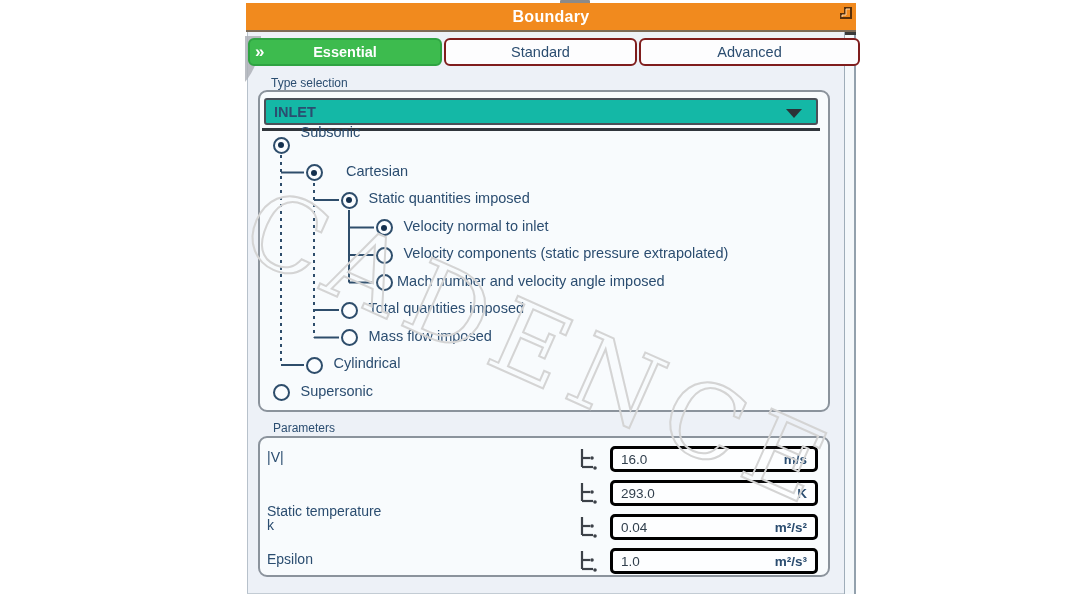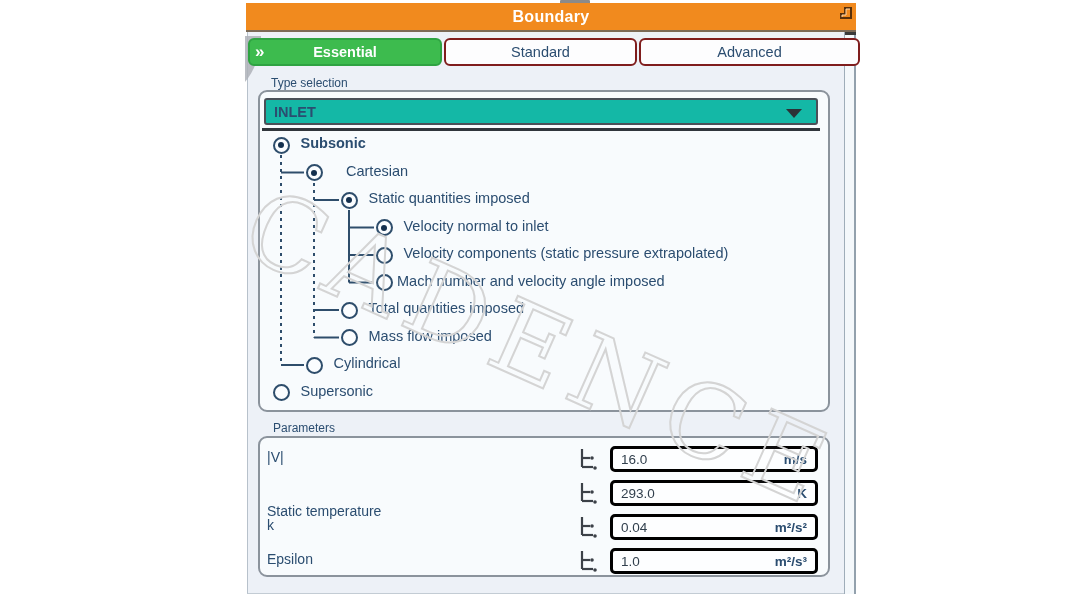--- a/index.html
+++ b/index.html
@@ -136,21 +136,21 @@
         <path d="M314 310 H339"></path>
         <path d="M314 337.5 H339"></path>
         <path d="M281 365 H304"></path>
       </g>
     </svg>
 
     <div id="tree-root">
         <div class="radio" style="left: 272.5px; top: 136.5px;">
           <span class="dot"></span>
         </div>
-        <div class="tree-label" style="left: 300.5px; top: 135px; font-weight: bold;">Subsonic</div>
+        <div class="tree-label" style="left: 300.5px; top: 124px;">Subsonic</div>
         <div class="radio" style="left: 305.5px; top: 164px;">
           <span class="dot"></span>
         </div>
         <div class="tree-label" style="left: 346px; top: 162.5px;">Cartesian</div>
         <div class="radio" style="left: 340.5px; top: 191.5px;">
           <span class="dot"></span>
         </div>
         <div class="tree-label" style="left: 368.5px; top: 190px;">Static quantities imposed</div>
         <div class="radio" style="left: 375.5px; top: 219px;">
           <span class="dot"></span>

